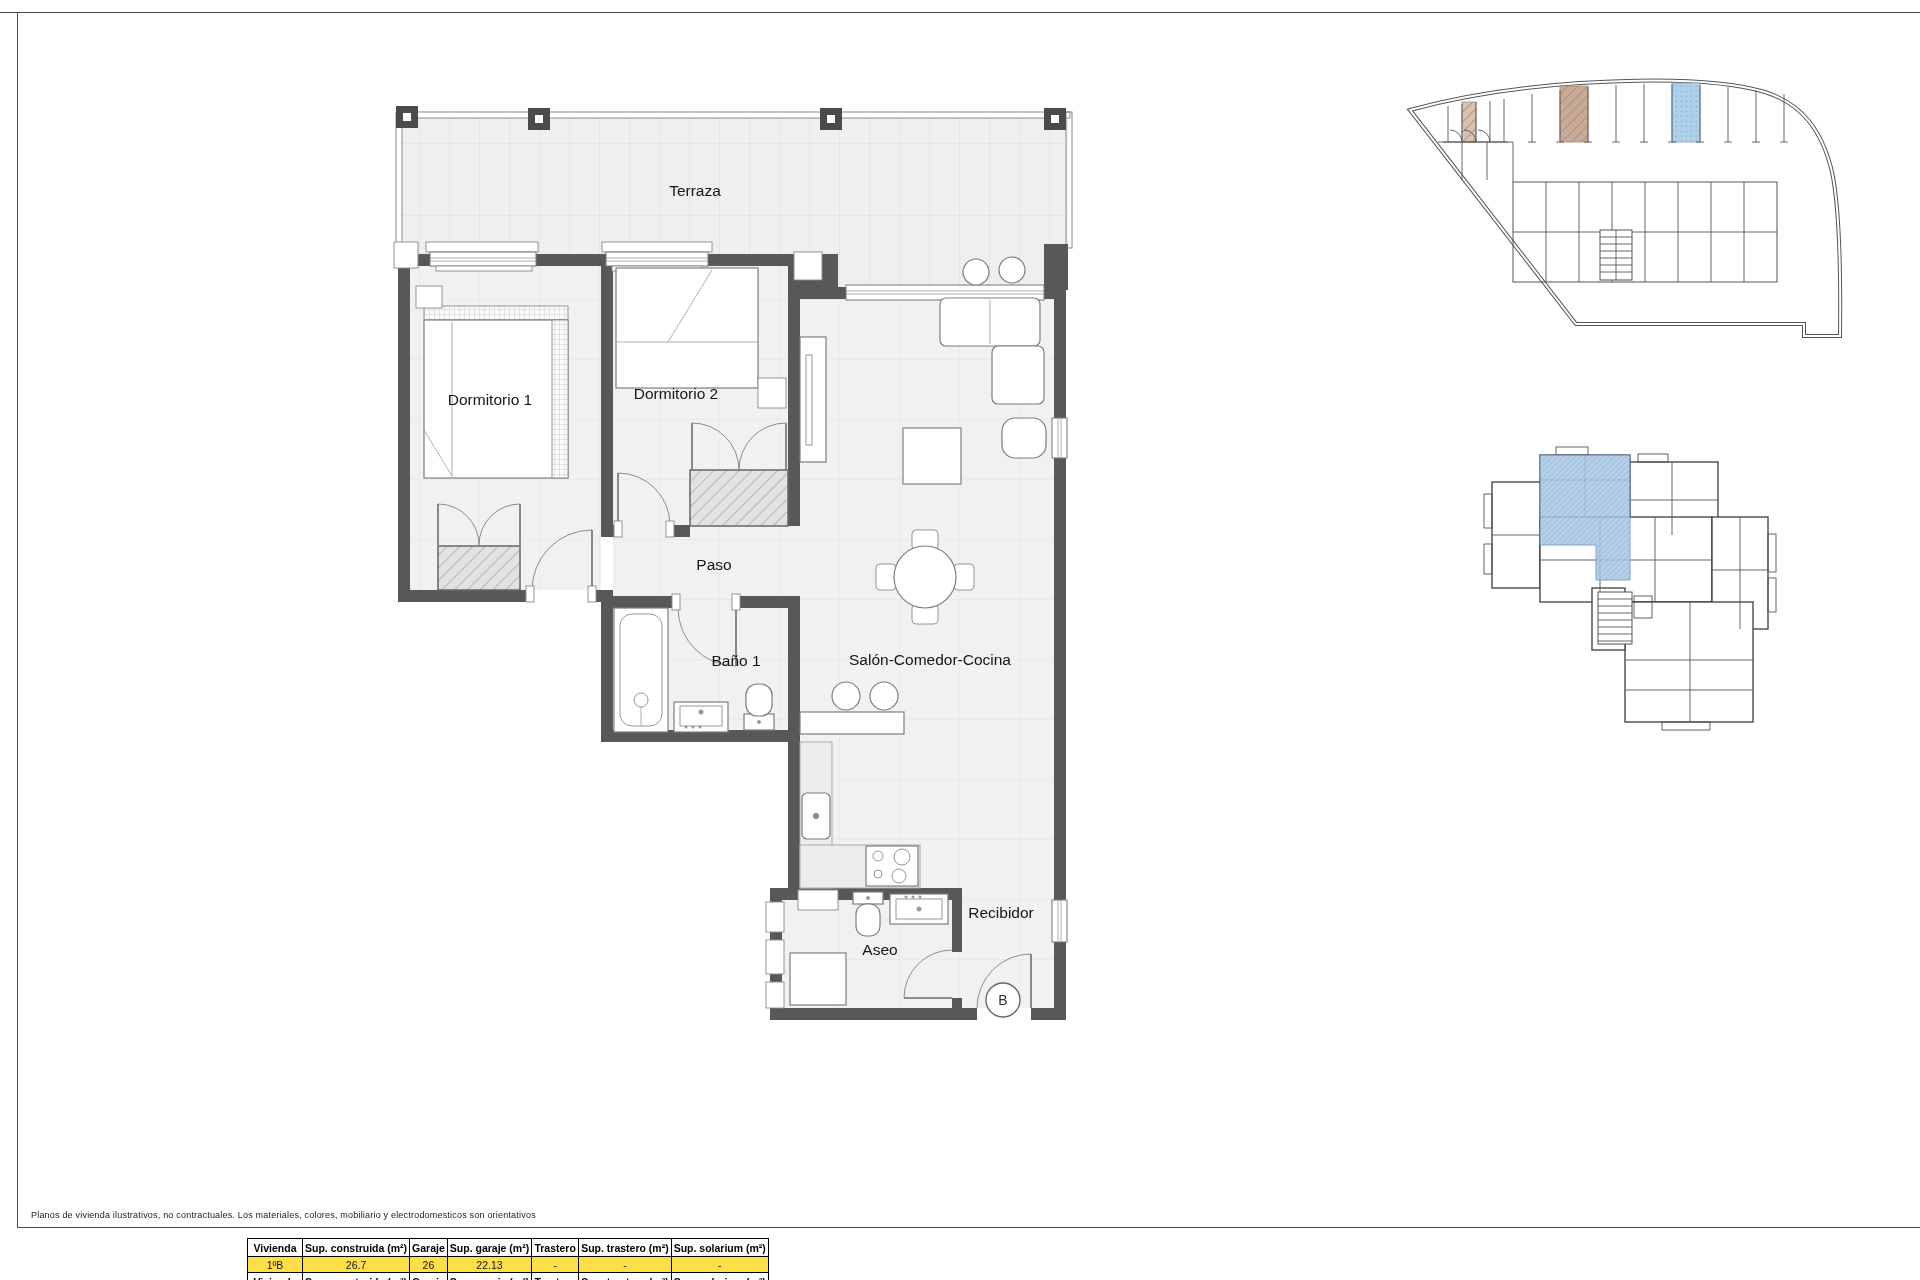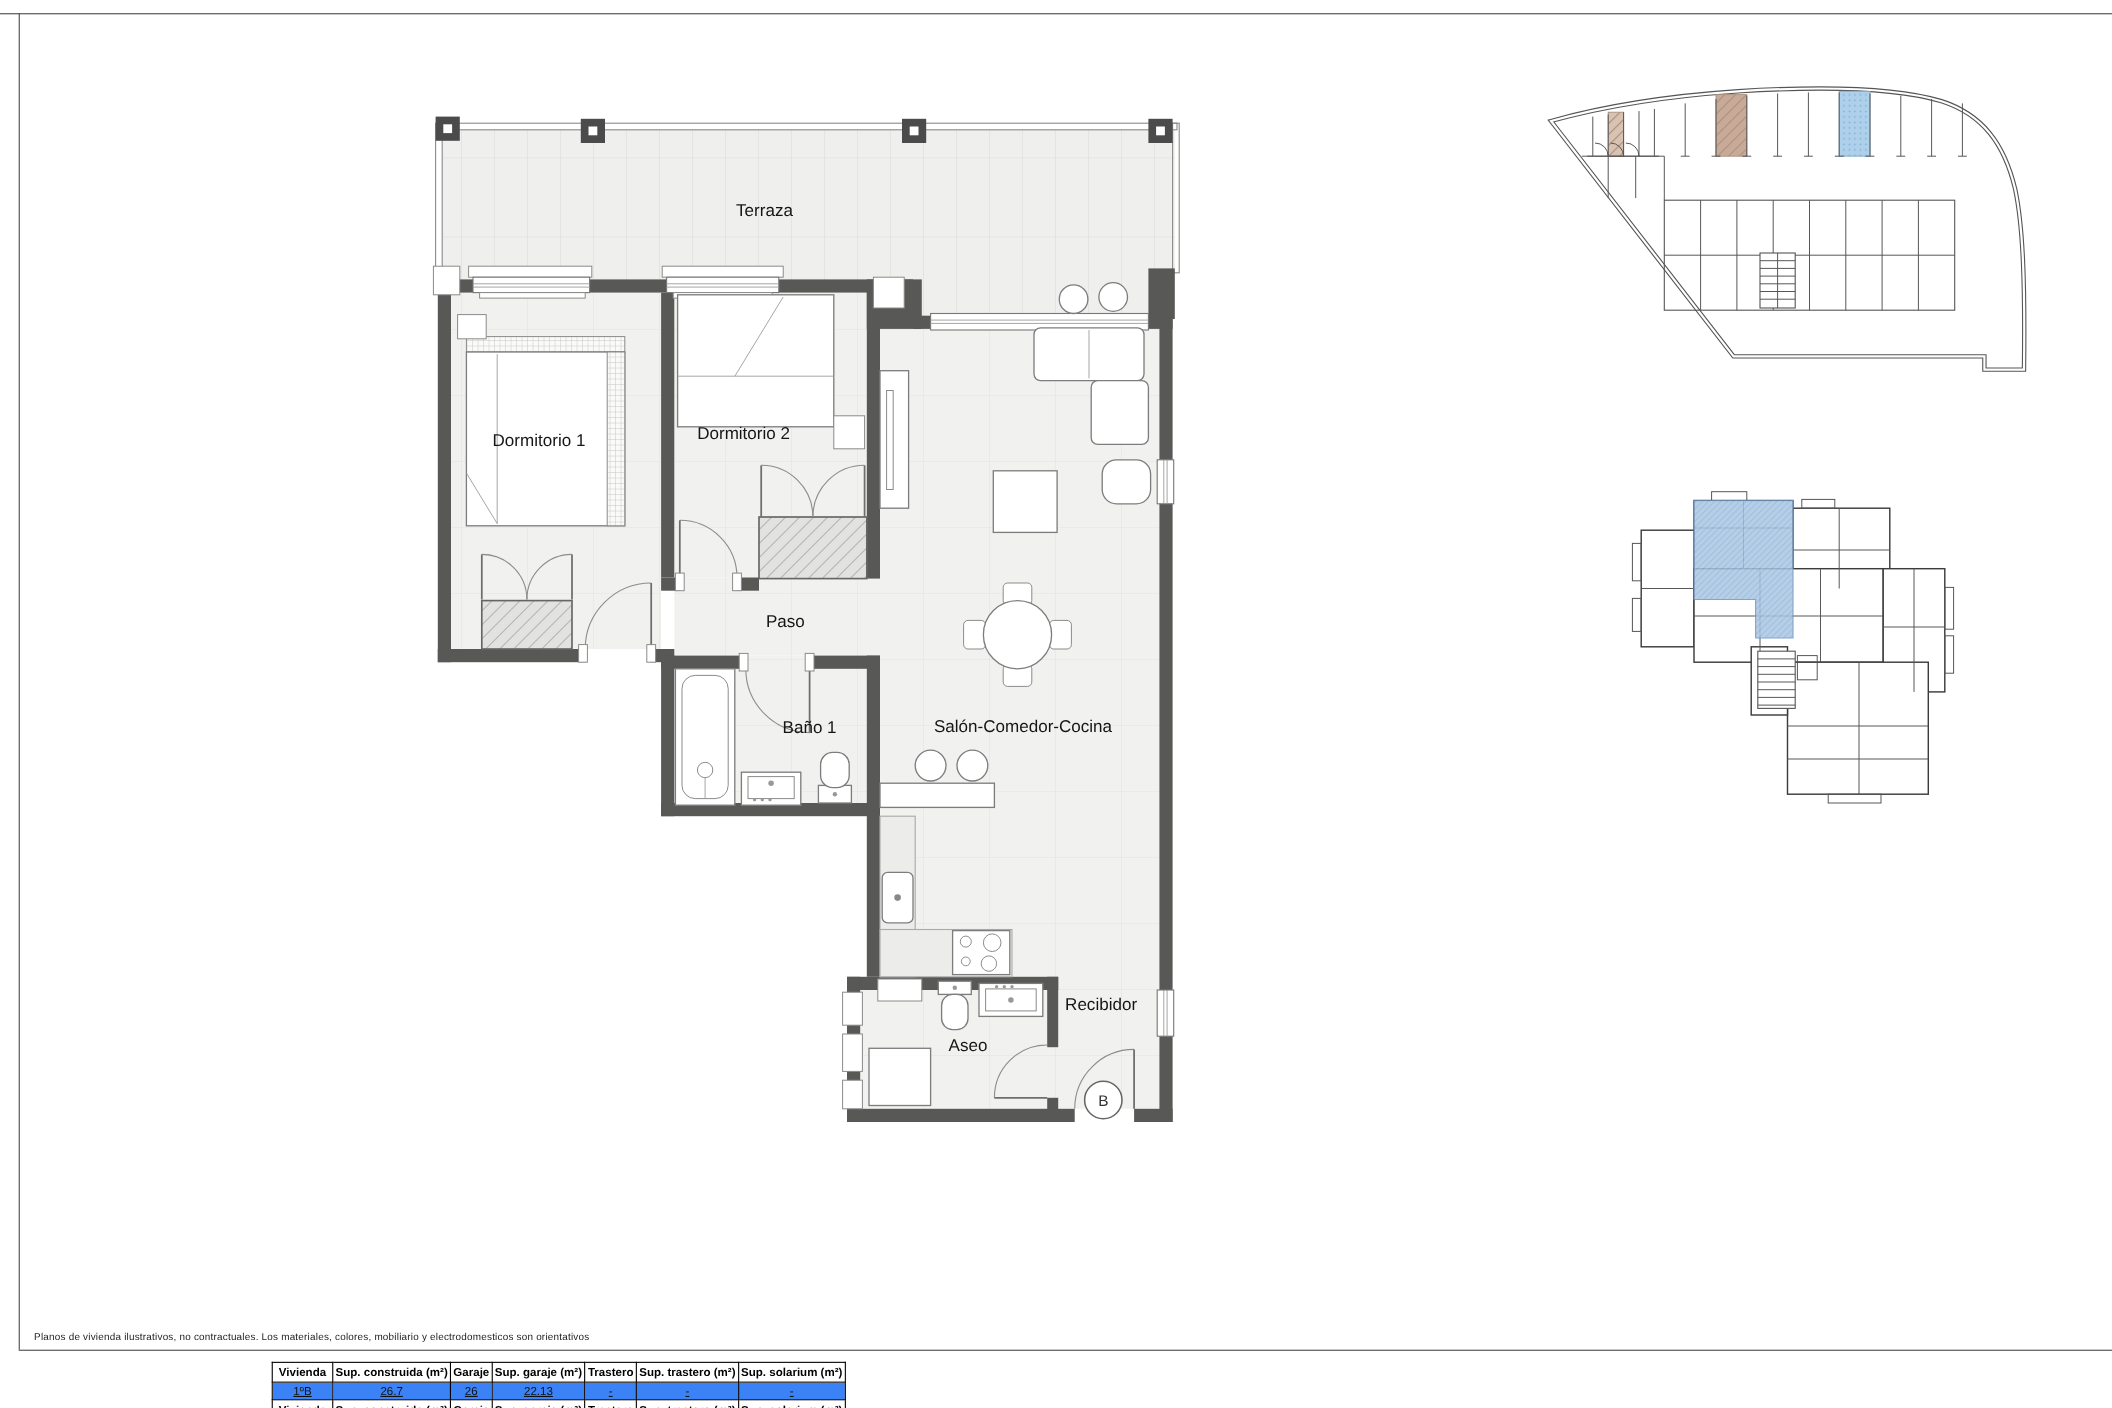--- a/index.html
+++ b/index.html
@@ -16,21 +16,21 @@
   .thin{stroke:#9a9a9a;stroke-width:0.8;fill:none;}
   .mini{fill:#ffffff;stroke:#3c3c3c;stroke-width:1.3;}
   .mini-line{stroke:#555;stroke-width:0.9;fill:none;}
   .room-label{font-family:"Liberation Sans",sans-serif;font-size:15.5px;fill:#151515;text-anchor:middle;}
   .marker-label{font-family:"Liberation Sans",sans-serif;font-size:14px;fill:#333;text-anchor:middle;}
   #disclaimer{position:absolute;left:31px;top:1210px;font-size:9px;color:#222;letter-spacing:.2px;}
   .frame-line{position:absolute;background:#4a4a4a;}
   #areas-table{position:absolute;left:247px;top:1238px;border-collapse:collapse;table-layout:fixed;}
   #areas-table th,#areas-table td{border:1px solid #000;text-align:center;padding:0 2px;white-space:nowrap;overflow:hidden;}
   #areas-table th{font-size:10.5px;font-weight:bold;height:17px;background:#fff;color:#000;}
-  #areas-table td{font-size:10.5px;height:15px;color:#111;background:#3b82f6;text-decoration:underline;}
+  #areas-table td{font-size:10.5px;height:15px;color:#111;background:#fde047;}
 </style>
 </head>
 <body>
 
 <div id="stage">
 
 <svg id="plan-svg" width="1920" height="1280" viewBox="0 0 1920 1280">
   <defs>
     <pattern id="roomGrid" width="60" height="60" patternUnits="userSpaceOnUse">
       <rect width="60" height="60" fill="#f1f1ef"></rect>

